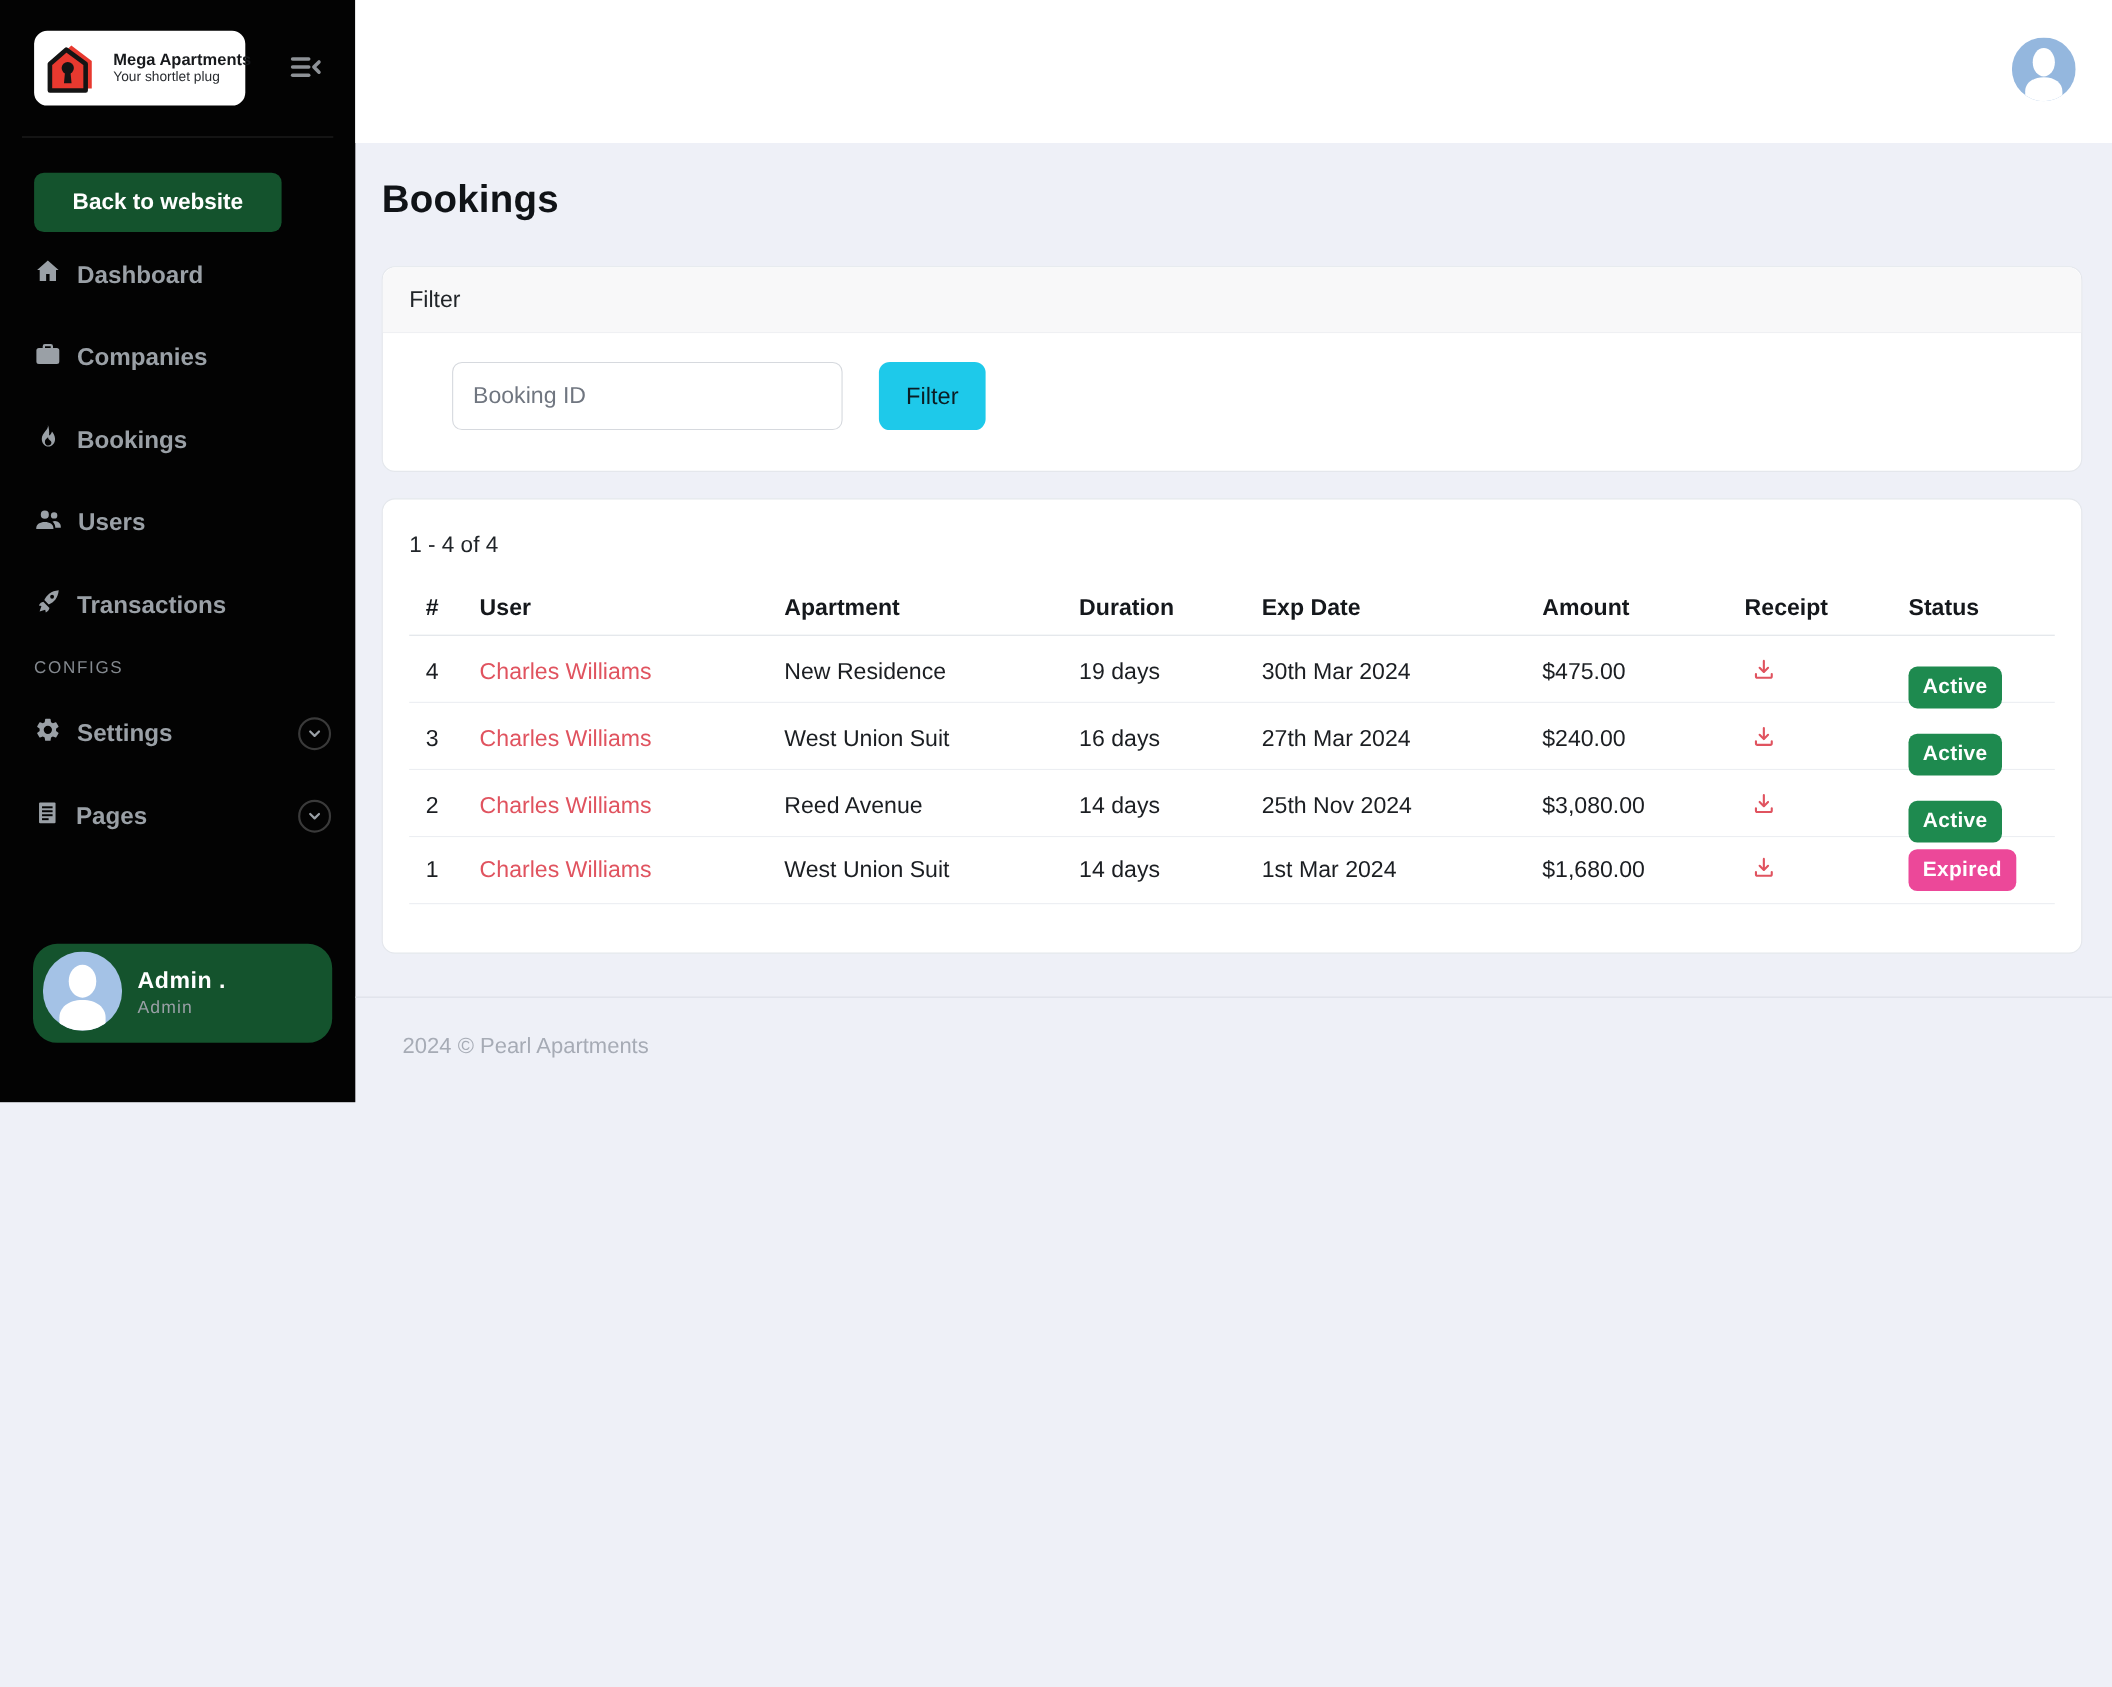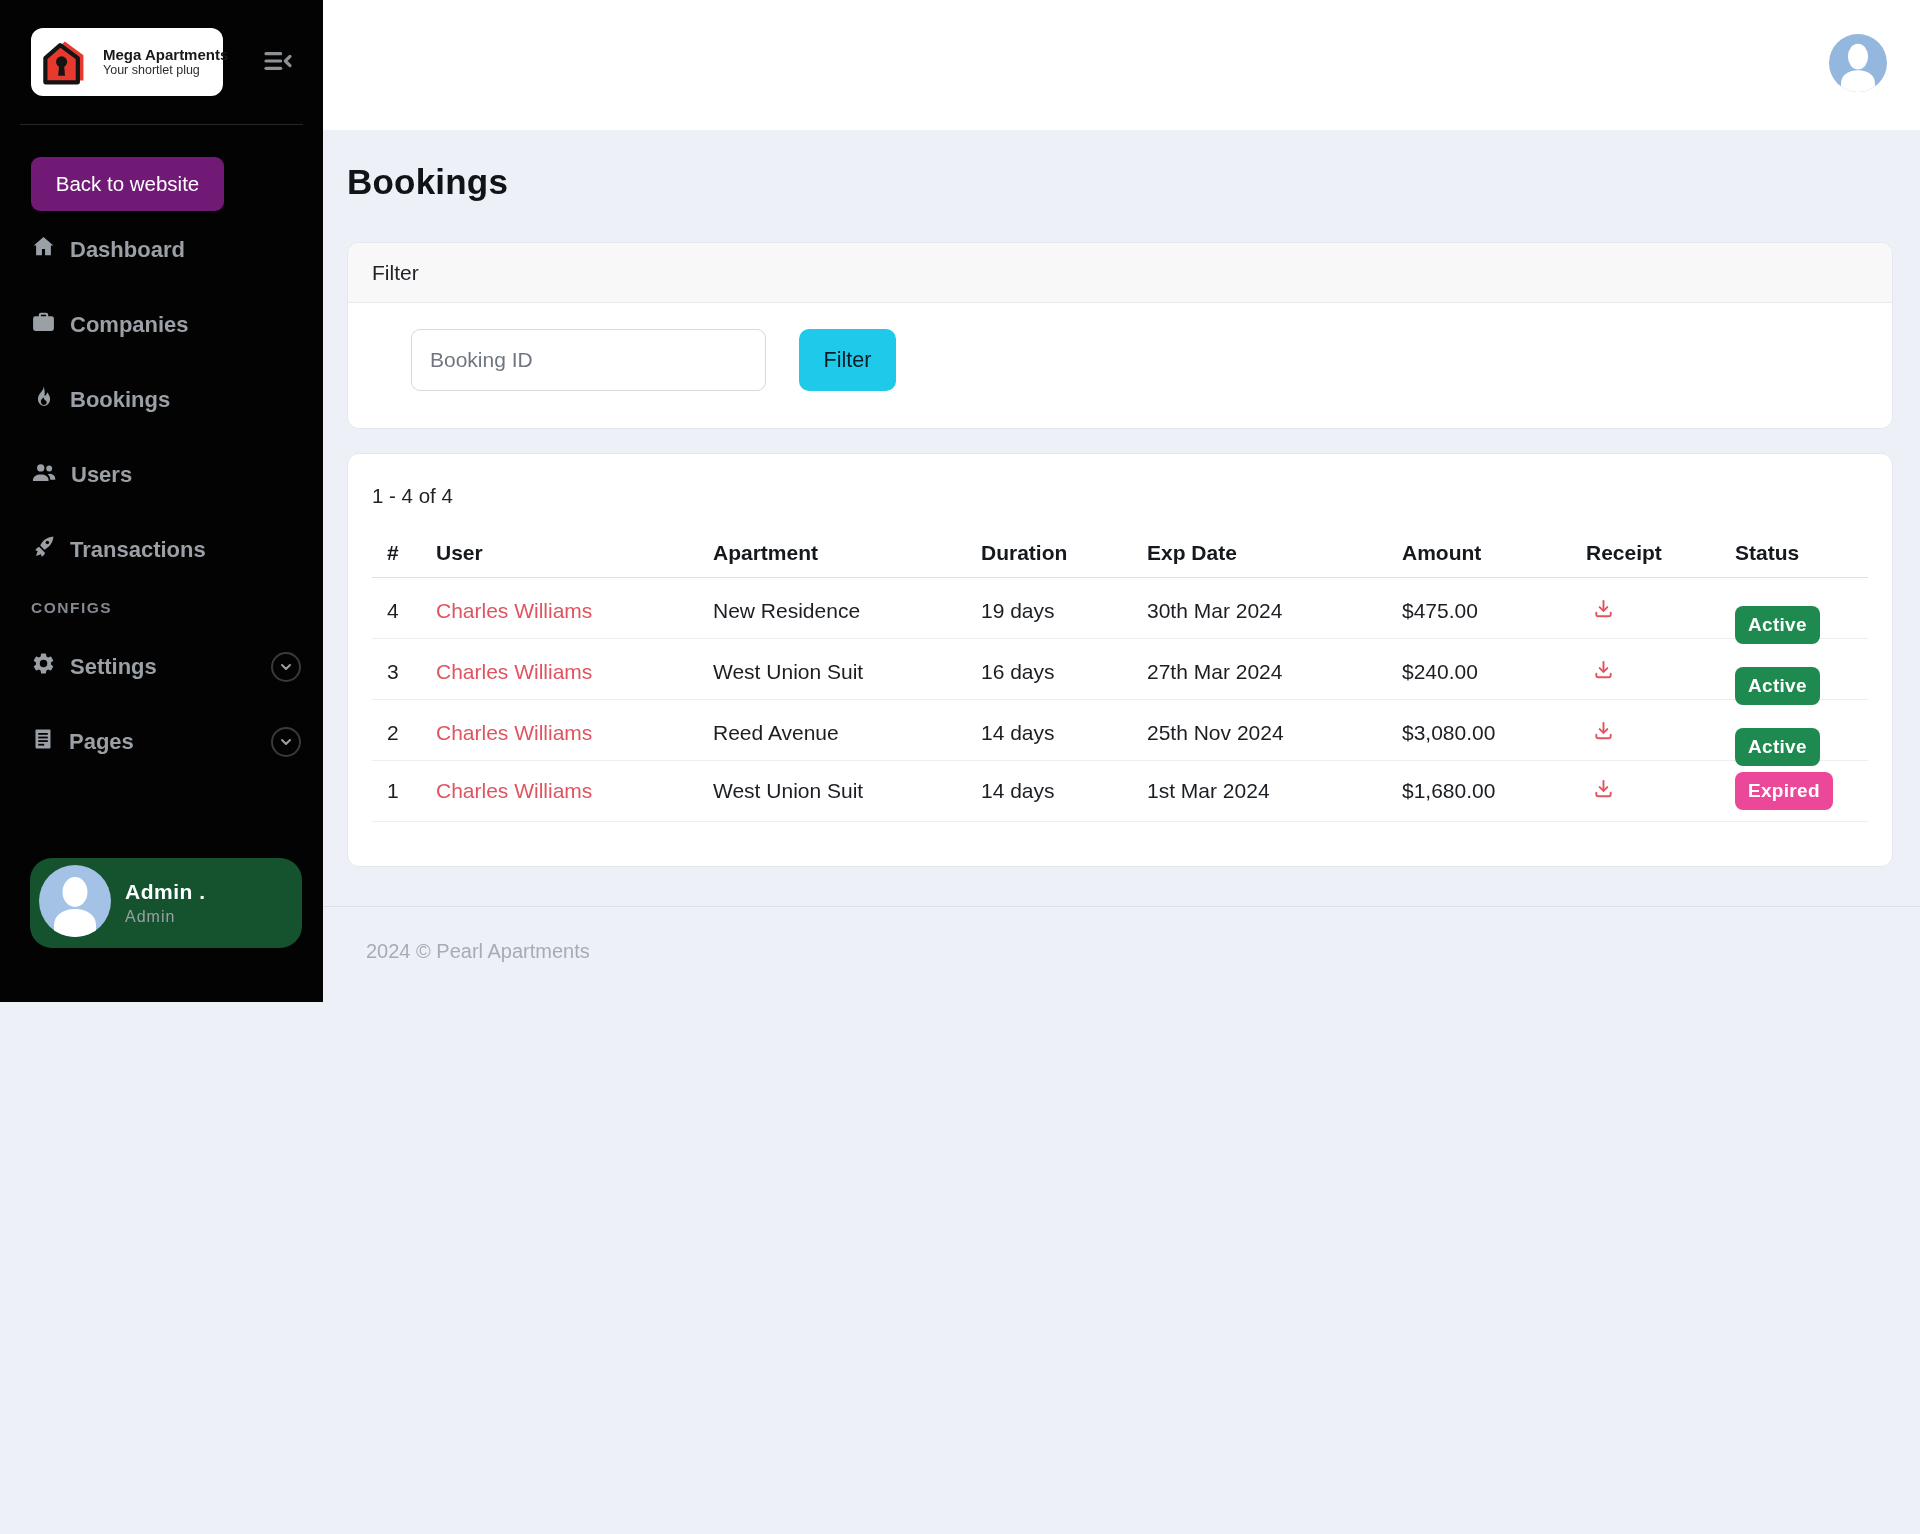--- a/index.html
+++ b/index.html
@@ -32,39 +32,39 @@
     width: 36px; height: 36px; color: #8d9196;
     display: flex; align-items: center; justify-content: center;
     cursor: pointer;
   }
   .sidebar-divider {
     position: absolute; left: 20px; top: 124px; width: 283px; height: 0;
     border-top: 1px solid rgba(255,255,255,0.14);
   }
   .back-btn {
     position: absolute; left: 31px; top: 157px;
-    width: 193px; height: 54px;
-    background: #701a75; color: #ffffff;
+    width: 225px; height: 54px;
+    background: #14532d; color: #ffffff;
     border: none; border-radius: 9px;
-    font-size: 20.5px; font-weight: 400;
+    font-size: 20.5px; font-weight: 700;
     font-family: inherit;
     cursor: pointer;
   }
   .nav { position: absolute; left: 0; top: 212px; width: 323px; }
   .nav-item {
     height: 75px; display: flex; align-items: center;
     padding-left: 31px; gap: 14px;
     font-size: 22px; font-weight: 600; color: #9aa0a6;
     cursor: pointer;
   }
   .nav-item svg { flex: 0 0 auto; }
   .nav-section {
     height: 42px; display: flex; align-items: center;
     padding-left: 31px;
-    font-size: 15.5px; font-weight: 700; letter-spacing: 1.5px;
+    font-size: 15.5px; font-weight: 400; letter-spacing: 1.5px;
     color: #84898f;
   }
   .nav-chevron {
     margin-left: auto; margin-right: 22px;
     width: 30px; height: 30px; border-radius: 50%;
     border: 2px solid rgba(255,255,255,0.22);
     display: flex; align-items: center; justify-content: center;
     color: #9aa0a6;
   }
   .profile-chip {

